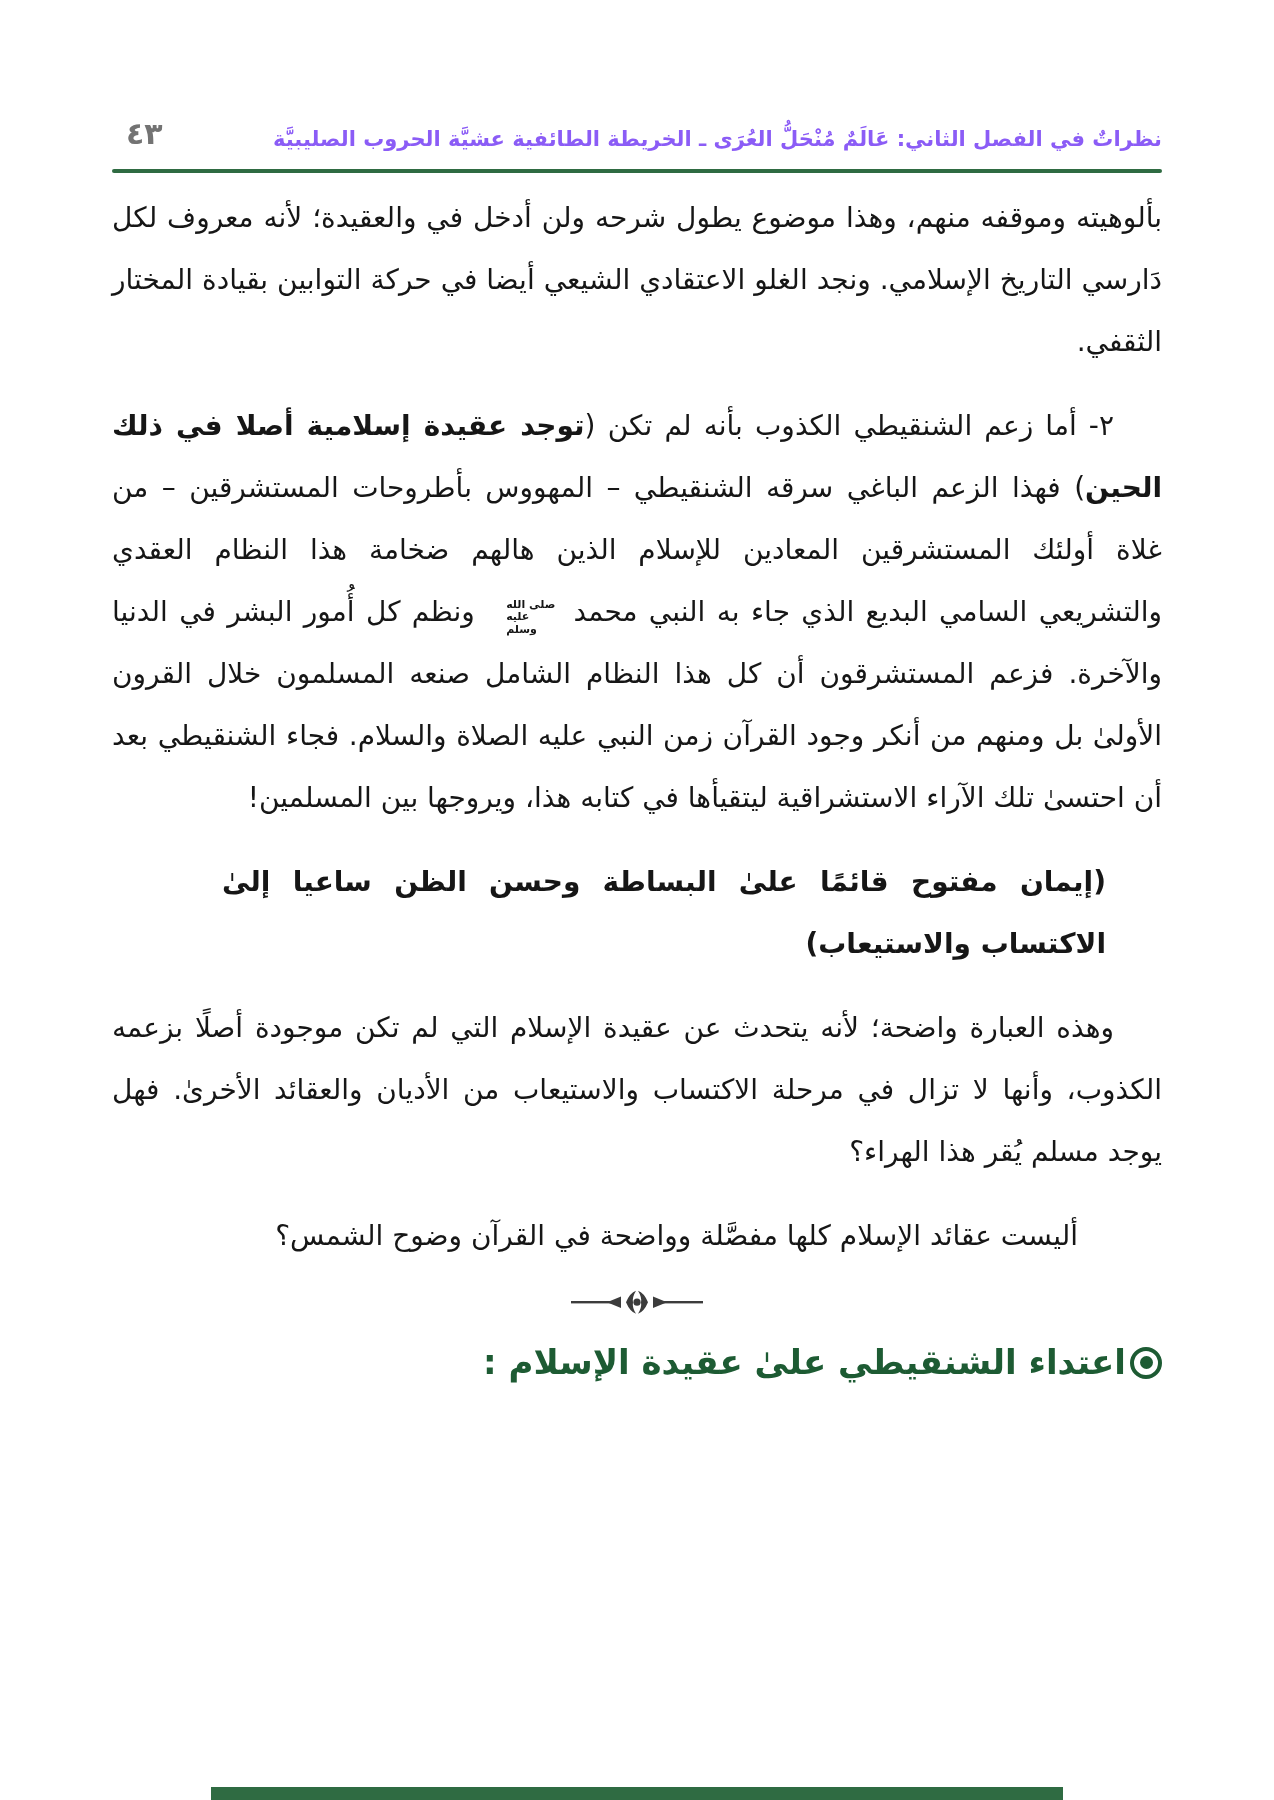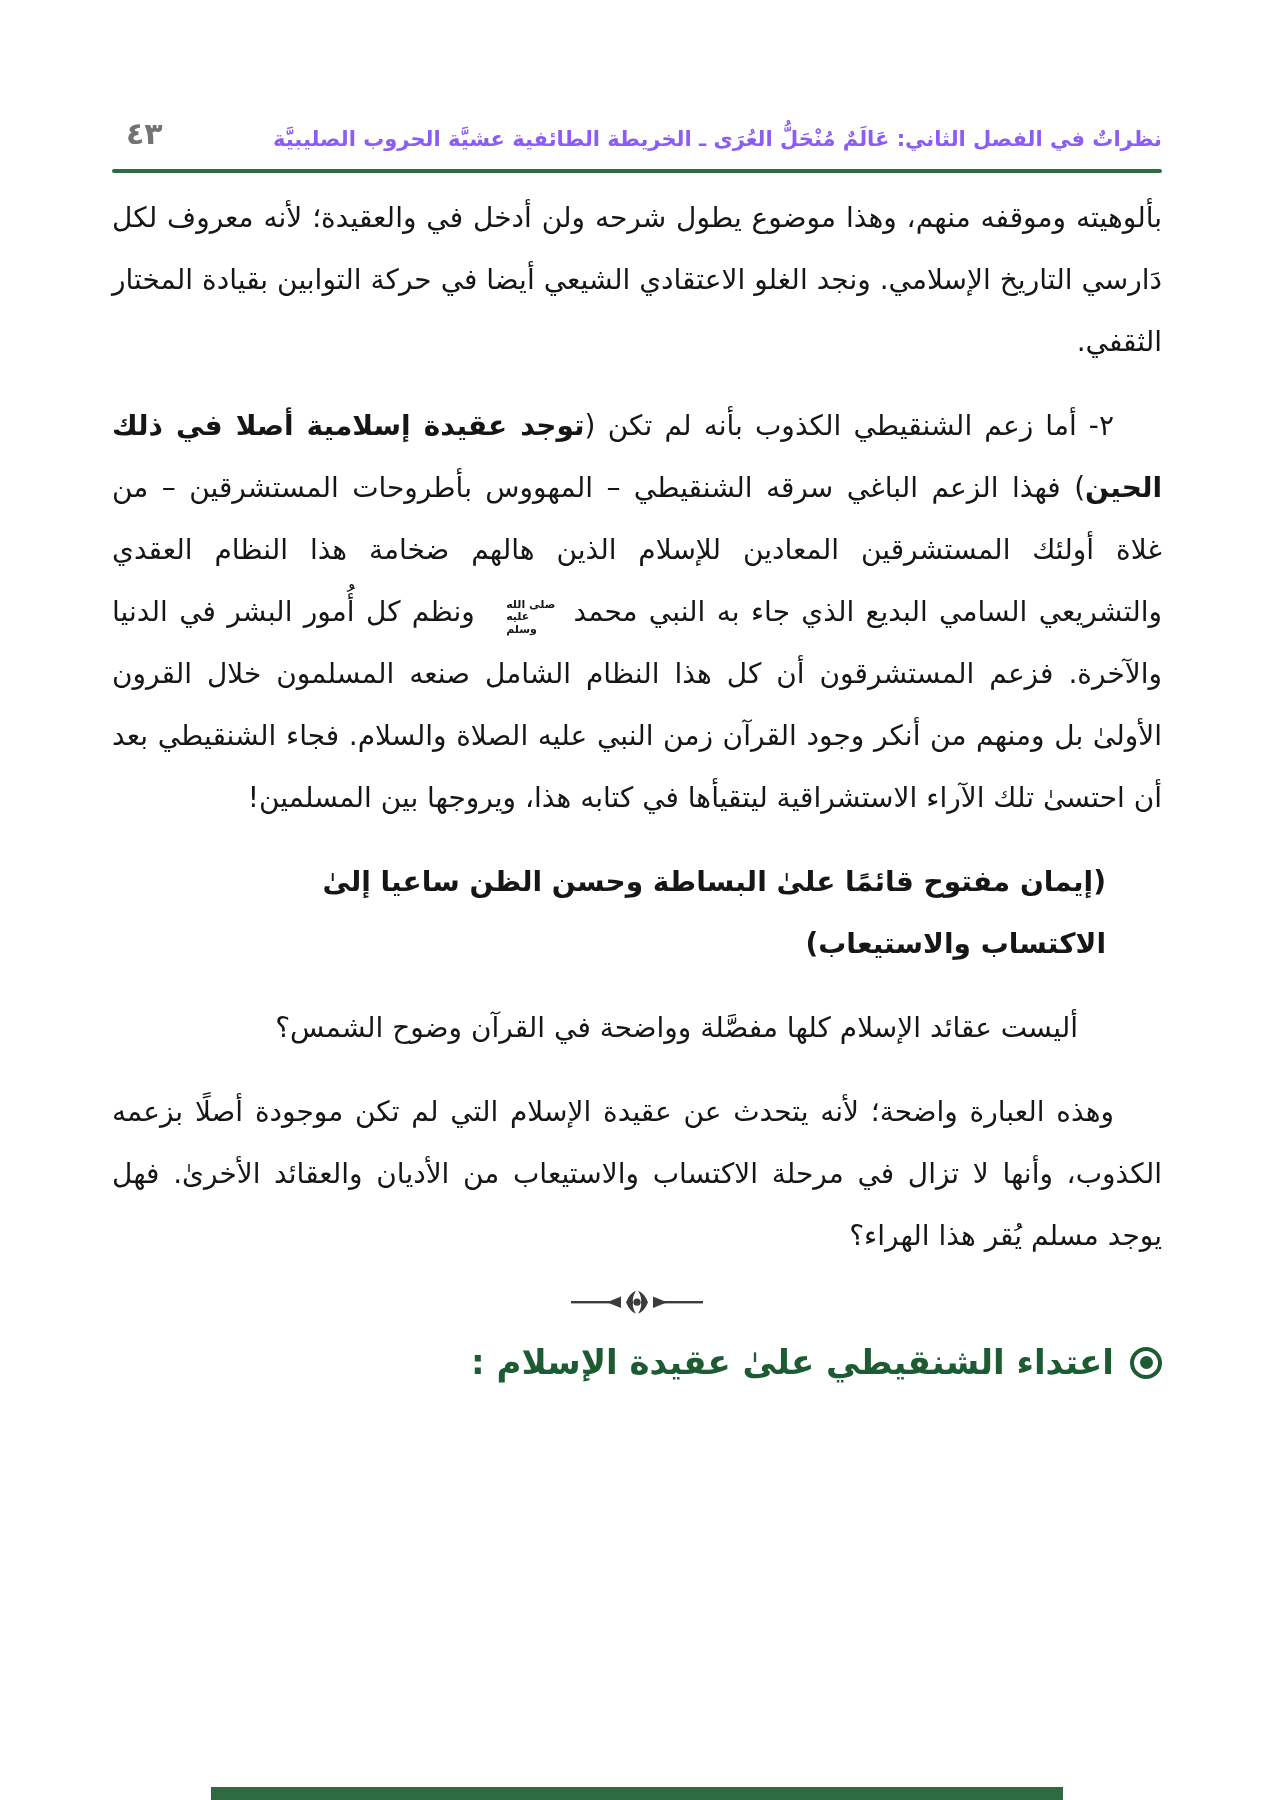--- a/index.html
+++ b/index.html
@@ -45,21 +45,20 @@
     line-height: 62px;
     text-align: justify;
   }
   .body-p { margin: 0 0 22px 0; text-indent: 48px; }
   .body-p.no-indent { text-indent: 0; }
   .body-p.indent-lg { text-indent: 84px; }
   .body-p.mb0 { margin-bottom: 0; }
   .bold-inline { font-weight: bold; }
   .quote-line {
     font-weight: bold;
-    text-align: right;
     padding-right: 56px;
     padding-left: 110px;
     margin: 0 0 22px 0;
   }
   .pbuh {
     display: inline-block;
     width: 56px;
     font-size: 11px;
     line-height: 1.15;
     text-align: left;
@@ -70,21 +69,21 @@
   }
   .divider {
     display: flex;
     justify-content: center;
     align-items: center;
     margin: 18px 0 24px 0;
   }
   .section-heading {
     display: flex;
     align-items: center;
-    gap: 16px;
+    gap: 4px;
     font-size: 34px;
     font-weight: bold;
     color: #1d5b33;
     margin: 24px 0 24px 0;
     line-height: 1.4;
   }
   .bullet-ring {
     box-sizing: border-box;
     width: 32px; height: 32px;
     border: 4px solid #1d5b33;
@@ -121,23 +120,23 @@
 
   <main class="page-main">
 
     <p class="body-p no-indent">بألوهيته وموقفه منهم، وهذا موضوع يطول شرحه ولن أدخل في والعقيدة؛ لأنه معروف لكل دَارسي التاريخ الإسلامي. ونجد الغلو الاعتقادي الشيعي أيضا في حركة التوابين بقيادة المختار الثقفي.</p>
 
     <p class="body-p"><span>٢- أما زعم الشنقيطي الكذوب بأنه لم تكن (</span><span class="bold-inline">توجد عقيدة إسلامية أصلا في ذلك الحين</span><span>) فهذا الزعم الباغي سرقه الشنقيطي – المهووس بأطروحات المستشرقين – من غلاة أولئك المستشرقين المعادين للإسلام الذين هالهم ضخامة هذا النظام العقدي والتشريعي السامي البديع الذي جاء به النبي محمد </span><span class="pbuh">صلى الله عليه وسلم</span><span> ونظم كل أُمور البشر في الدنيا والآخرة. فزعم المستشرقون أن كل هذا النظام الشامل صنعه المسلمون خلال القرون الأولىٰ بل ومنهم من أنكر وجود القرآن زمن النبي عليه الصلاة والسلام. فجاء الشنقيطي بعد أن احتسىٰ تلك الآراء الاستشراقية ليتقيأها في كتابه هذا، ويروجها بين المسلمين!</span></p>
 
 
     <div class="quote-line">(إيمان مفتوح قائمًا علىٰ البساطة وحسن الظن ساعيا إلىٰ الاكتساب والاستيعاب)</div>
 
+    <p class="body-p">وهذه العبارة واضحة؛ لأنه يتحدث عن عقيدة الإسلام التي لم تكن موجودة أصلًا بزعمه الكذوب، وأنها لا تزال في مرحلة الاكتساب والاستيعاب من الأديان والعقائد الأخرىٰ. فهل يوجد مسلم يُقر هذا الهراء؟</p>
+
     <p class="body-p indent-lg">أليست عقائد الإسلام كلها مفصَّلة وواضحة في القرآن وضوح الشمس؟</p>
-
-    <p class="body-p">وهذه العبارة واضحة؛ لأنه يتحدث عن عقيدة الإسلام التي لم تكن موجودة أصلًا بزعمه الكذوب، وأنها لا تزال في مرحلة الاكتساب والاستيعاب من الأديان والعقائد الأخرىٰ. فهل يوجد مسلم يُقر هذا الهراء؟</p>
 
     <div class="divider">
       <svg width="132" height="26" viewBox="0 0 132 26" aria-hidden="true">
         <g fill="#3c3c3c" stroke="none">
           <rect x="0" y="12" width="42" height="2.4"></rect>
           <polygon points="36,13.2 50,7.5 50,18.9"></polygon>
           <path d="M55,13.2 q4,-9.5 10,-11.5 q-4,6.5 -3,11.5 q-1,5 3,11.5 q-6,-2 -10,-11.5z"></path>
           <circle cx="66" cy="13.2" r="3.6"></circle>
           <path d="M77,13.2 q-4,-9.5 -10,-11.5 q4,6.5 3,11.5 q1,5 -3,11.5 q6,-2 10,-11.5z"></path>
           <polygon points="96,13.2 82,7.5 82,18.9"></polygon>

